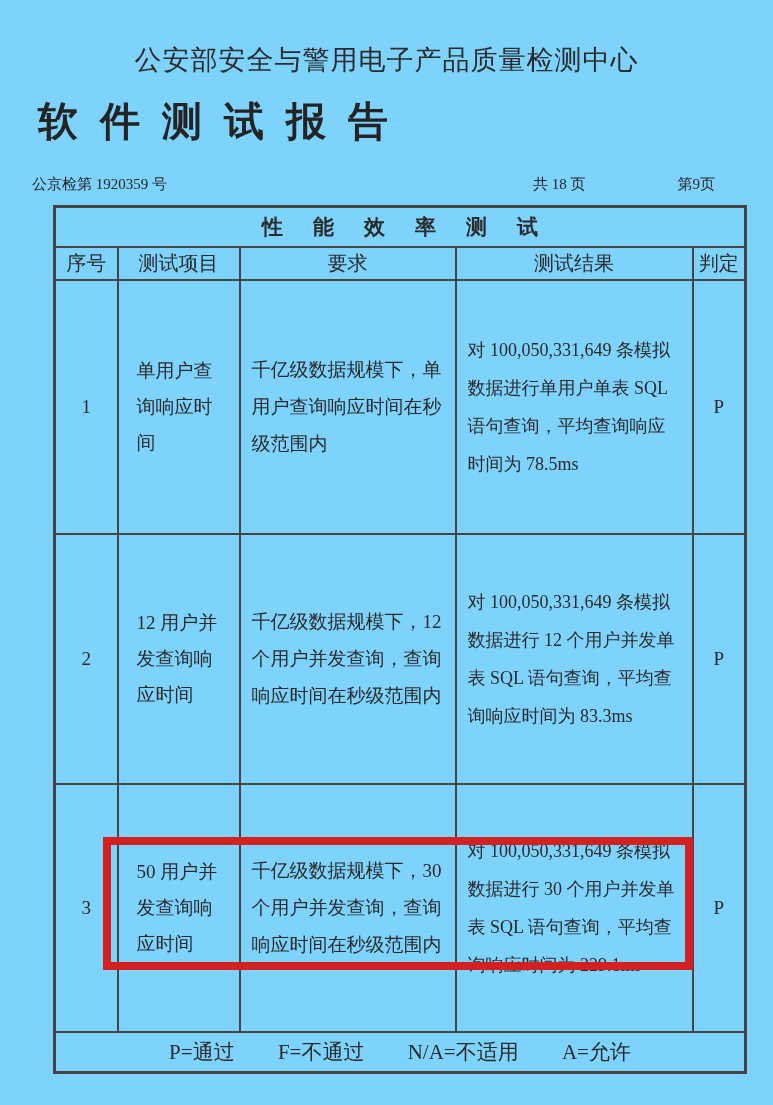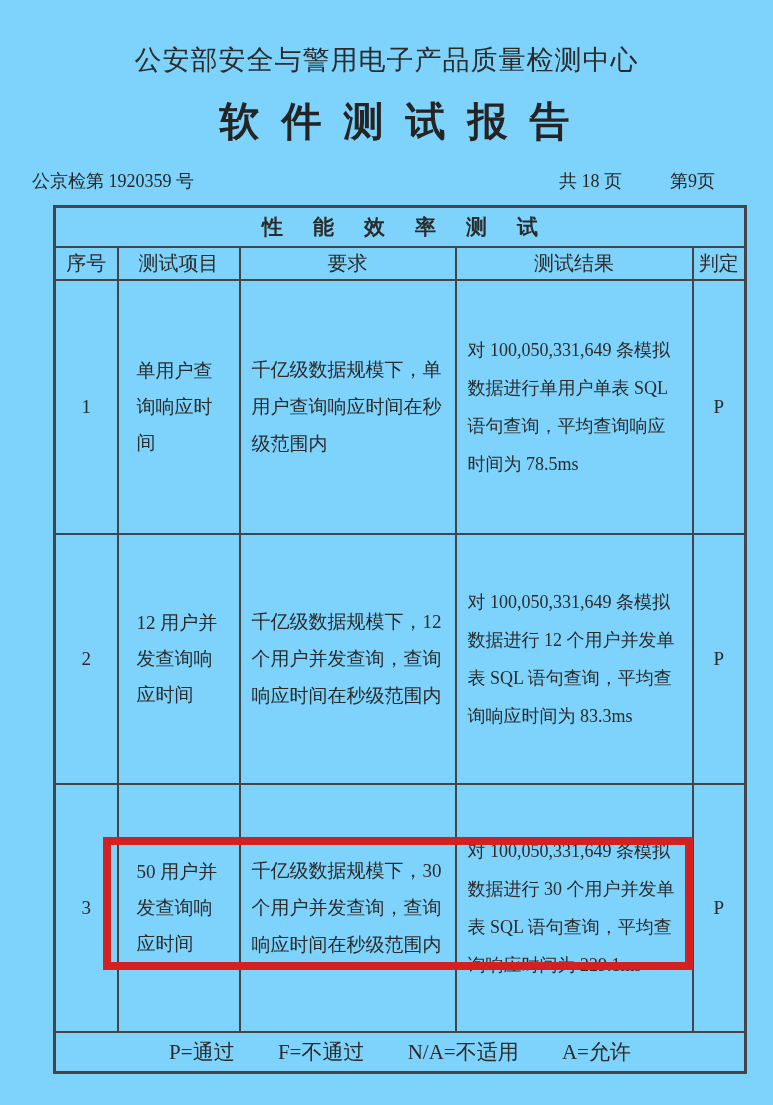--- a/index.html
+++ b/index.html
@@ -19,36 +19,36 @@
   
   .org-name {
     margin-top: 42px;
     text-align: center;
     font-size: 27px;
     letter-spacing: 1px;
     color: #2b2b2b;
   }
   .report-title {
     margin: 16px 0 0 0;
-    text-align: center;
+    text-align: left;
     font-size: 40px;
     font-weight: 600;
     letter-spacing: 22px;
     padding-left: 38px; 
     color: #242424;
   }
   .meta-line {
-    margin-top: 20px;
+    margin-top: 26px;
     display: flex;
     align-items: baseline;
     justify-content: space-between;
-    font-size: 18px;
+    font-size: 15px;
     padding: 0 58px 0 32px;
   }
-  .page-info { display: inline-flex; gap: 48px; }
+  .page-info { display: inline-flex; gap: 92px; }
   
   .test-table {
     position: absolute;
     left: 53px;
     top: 205px;
     width: 691px;
     border-collapse: collapse;
     table-layout: fixed;
     border: 3px solid #454545;
     font-size: 19px;

